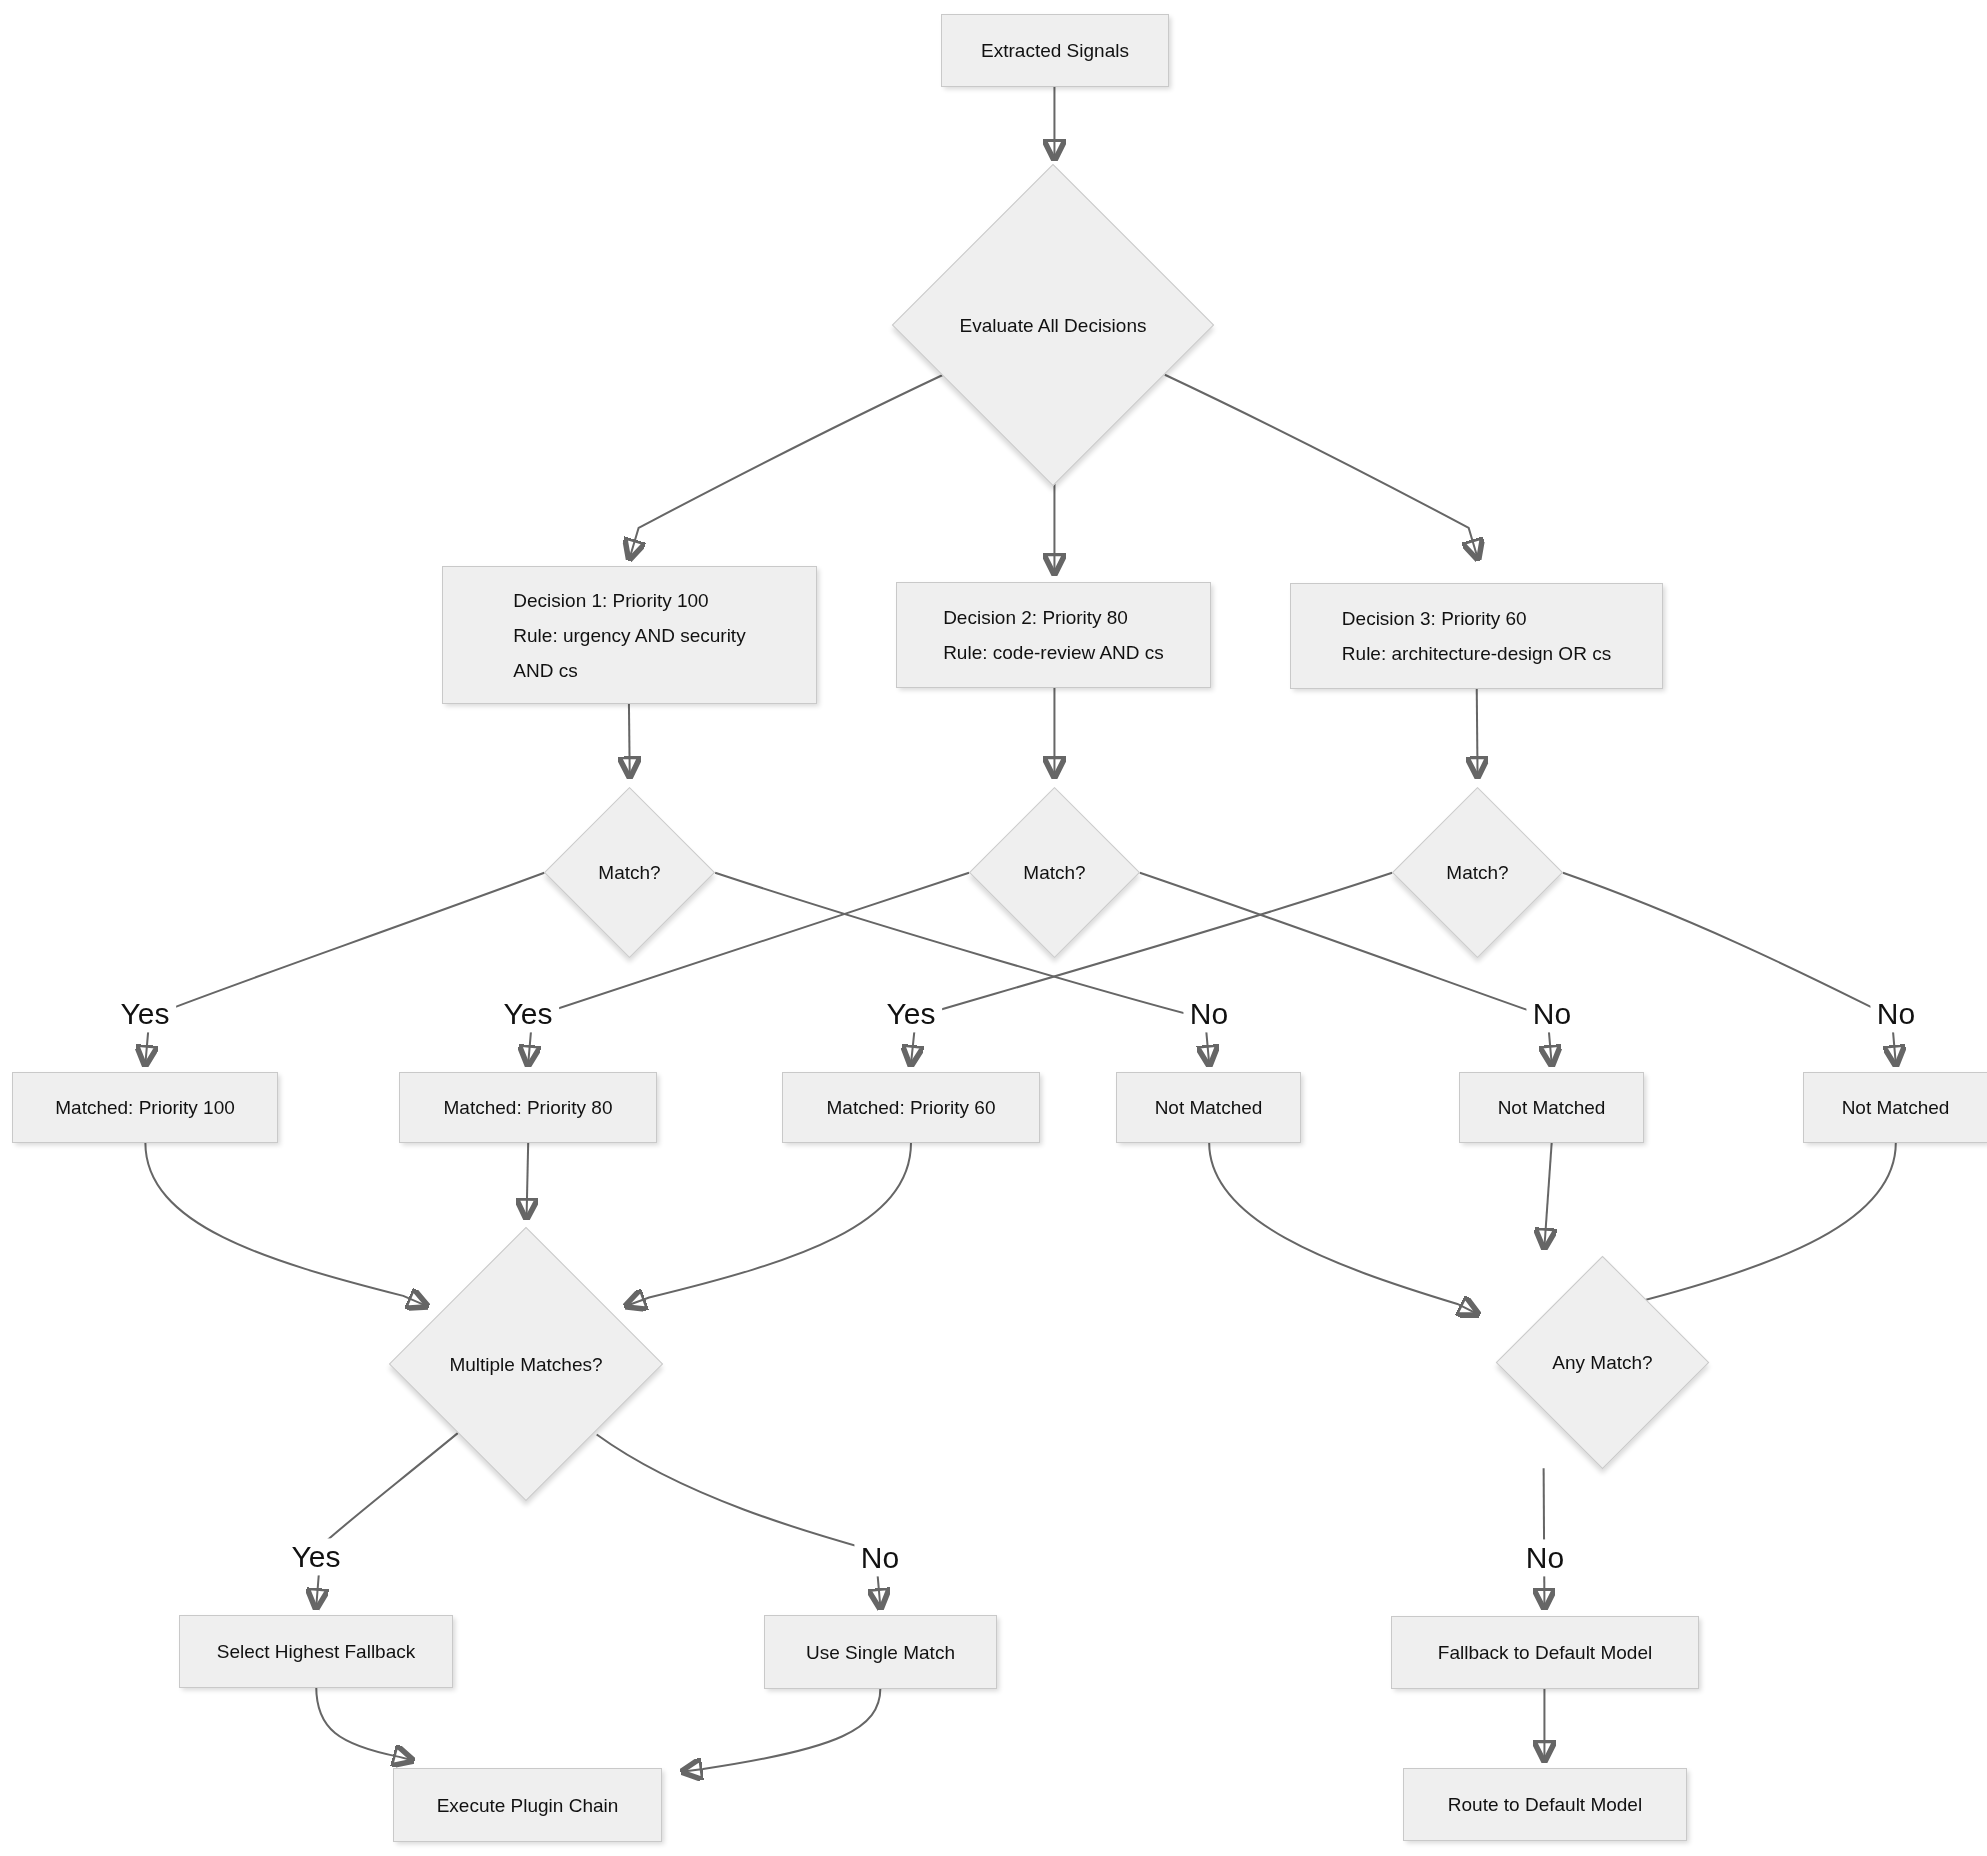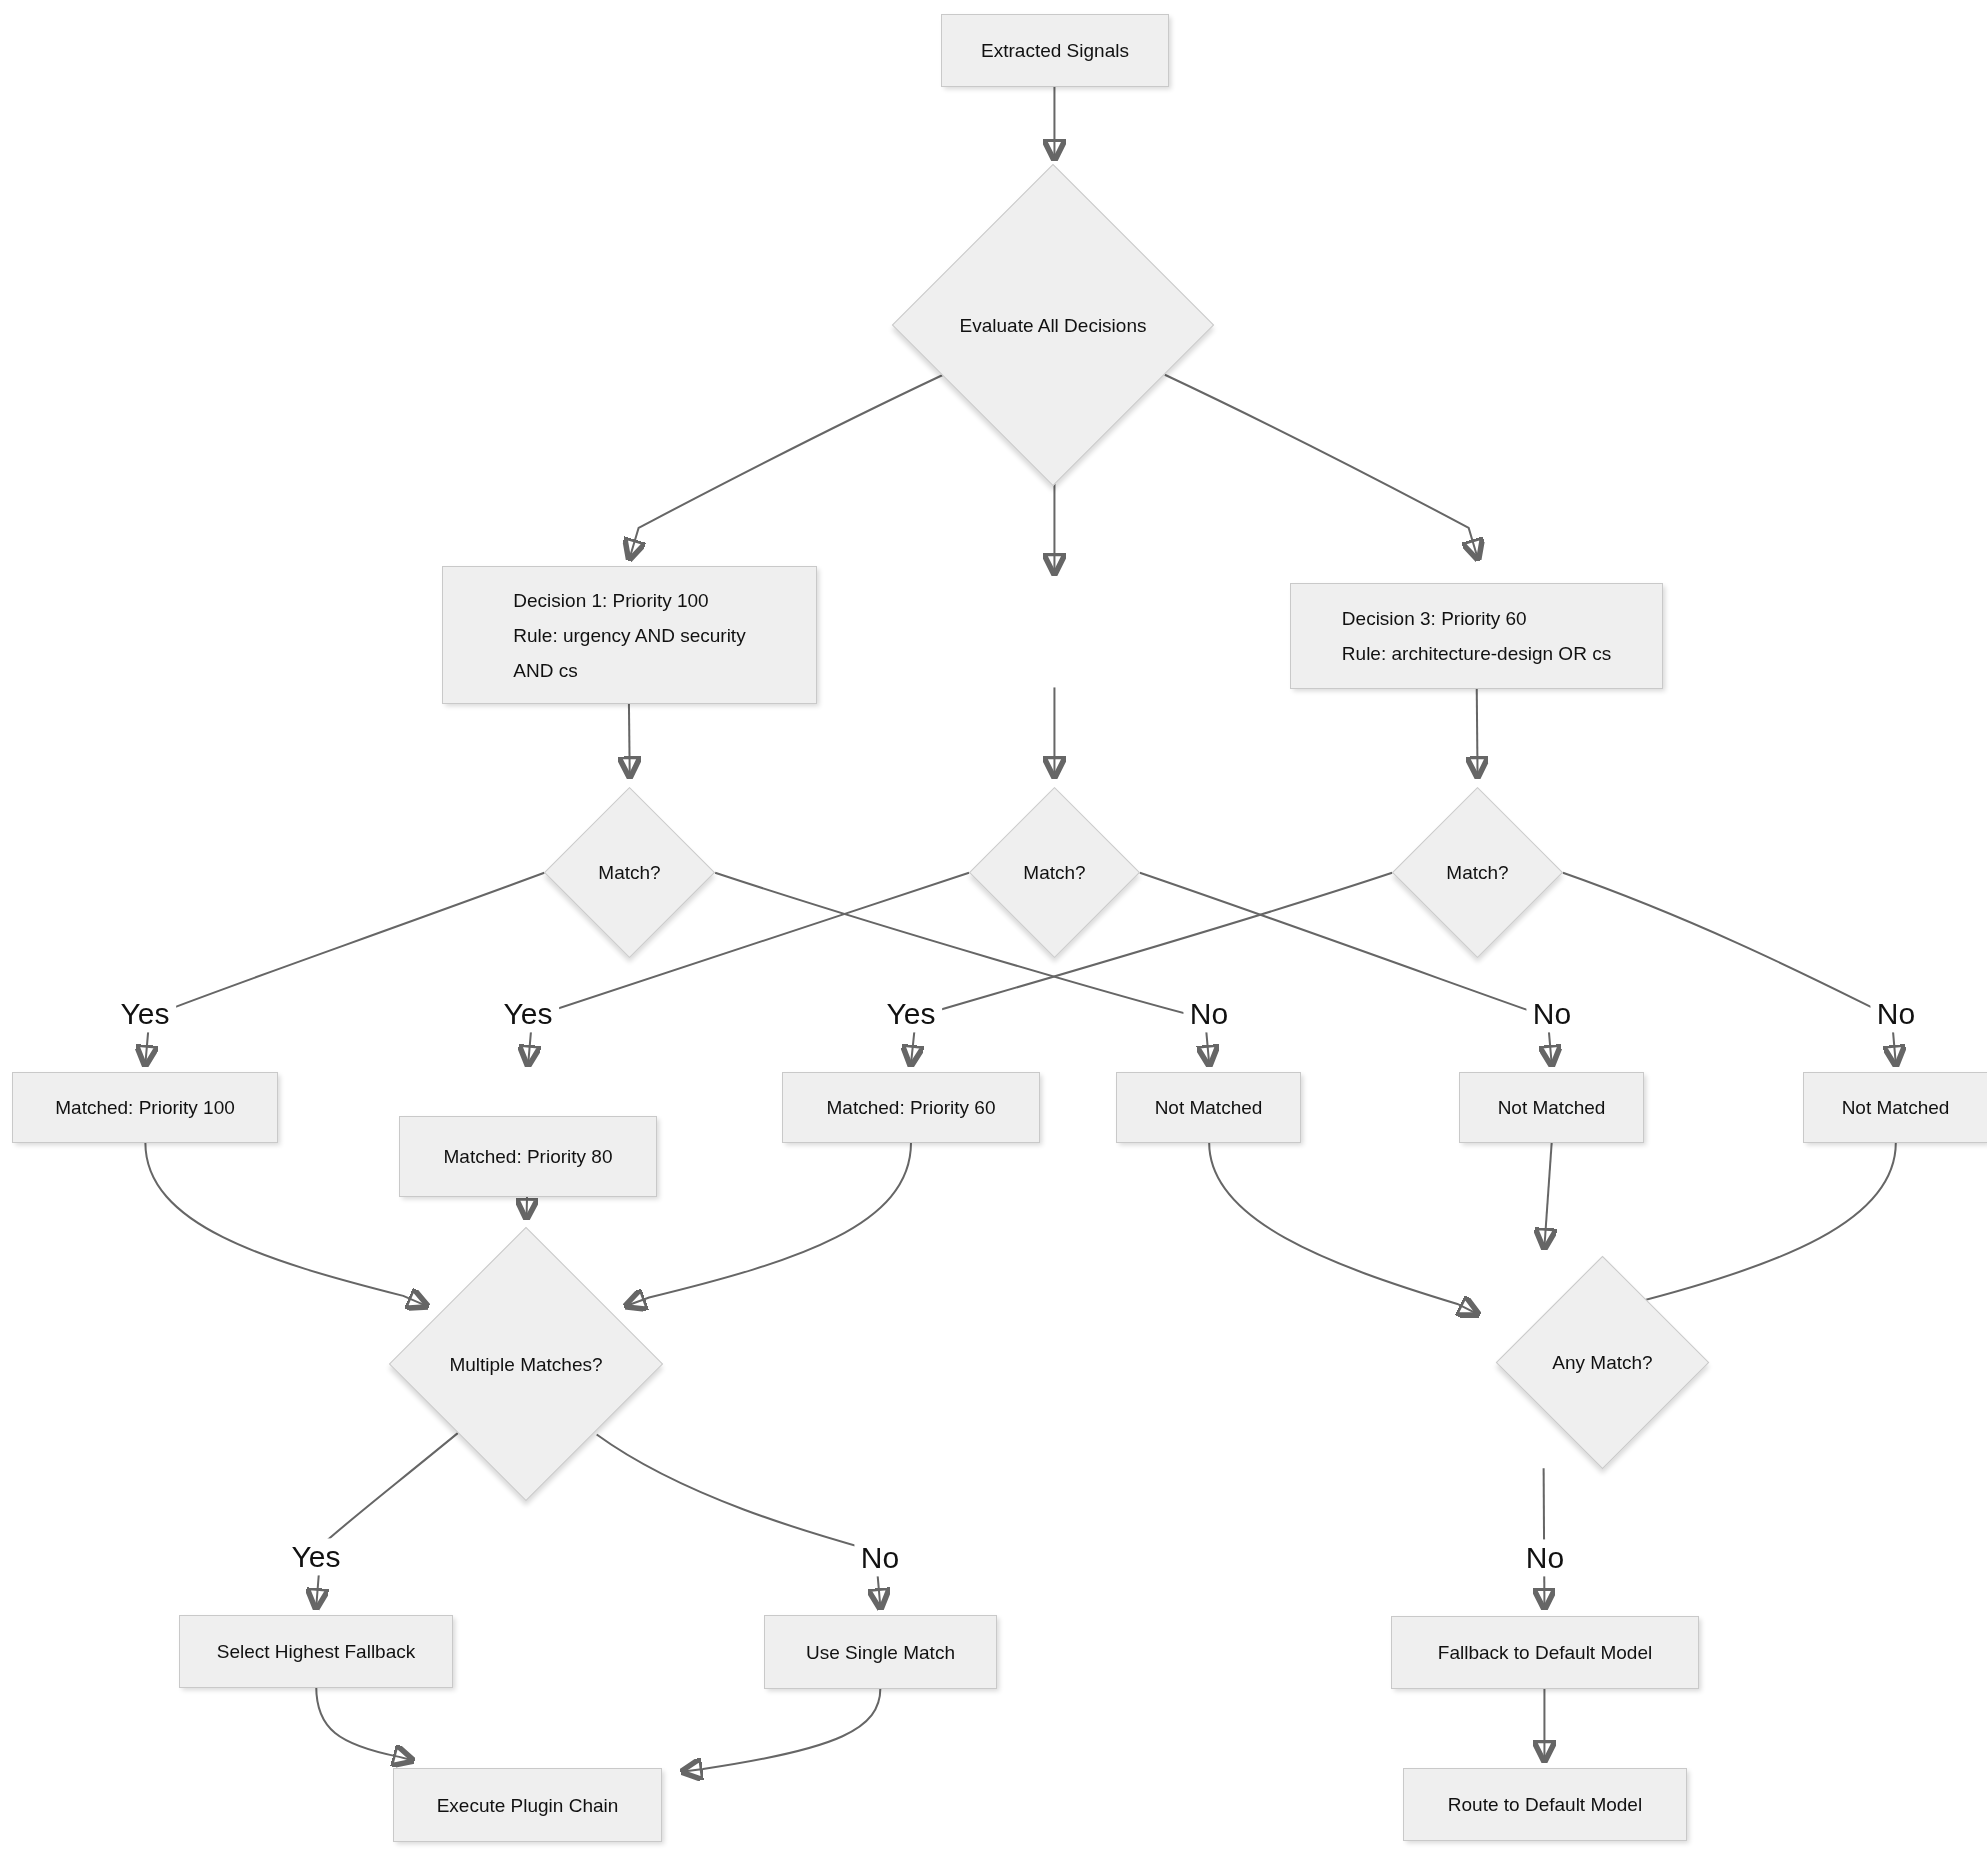--- a/index.html
+++ b/index.html
@@ -56,21 +56,21 @@
   
   #n-extracted{left:941px;top:13.7px;width:228px;height:73px;}
   #n-evaluate{left:892px;top:164px;width:322px;height:322px;--inset:47px;}
   #n-decision1{left:442px;top:566px;width:375px;height:138px;}
   #n-decision2{left:896px;top:582px;width:315px;height:106px;}
   #n-decision3{left:1290px;top:583px;width:373px;height:106px;}
   #n-match1{left:544px;top:787px;width:171px;height:171px;--inset:25px;}
   #n-match2{left:969px;top:787px;width:171px;height:171px;--inset:25px;}
   #n-match3{left:1392px;top:787px;width:171px;height:171px;--inset:25px;}
   #n-matched100{left:12px;top:1072px;width:266px;height:71px;}
-  #n-matched80{left:399px;top:1072px;width:258px;height:81px;margin-top:44px;}
+  #n-matched80{left:399px;top:1072px;width:258px;height:71px;}
   #n-matched60{left:782px;top:1072px;width:258px;height:71px;}
   #n-notmatched1{left:1116px;top:1072px;width:185px;height:71px;}
   #n-notmatched2{left:1459px;top:1072px;width:185px;height:71px;}
   #n-notmatched3{left:1803px;top:1072px;width:185px;height:71px;}
   #n-multiple{left:389px;top:1227px;width:274px;height:274px;--inset:40px;}
   #n-anymatch{left:1496px;top:1256px;width:213px;height:213px;--inset:31px;}
   #n-select{left:179px;top:1615px;width:274px;height:73px;}
   #n-usesingle{left:764px;top:1615px;width:233px;height:74px;}
   #n-fallback{left:1391px;top:1616px;width:308px;height:73px;}
   #n-execute{left:393px;top:1768px;width:269px;height:74px;}
@@ -137,20 +137,26 @@
   <div class="node diamond" id="n-evaluate">Evaluate All Decisions</div>
 
   <div class="node rect multiline" id="n-decision1">
     <div>
       <span>Decision 1: Priority 100</span>
       <span>Rule: urgency AND security</span>
       <span>AND cs</span>
     </div>
   </div>
 
+  <div class="node rect multiline" id="n-decision2">
+    <div>
+      <span>Decision 2: Priority 80</span>
+      <span>Rule: code-review AND cs</span>
+    </div>
+  </div>
 
   <div class="node rect multiline" id="n-decision3">
     <div>
       <span>Decision 3: Priority 60</span>
       <span>Rule: architecture-design OR cs</span>
     </div>
   </div>
 
   <div class="node diamond" id="n-match1">Match?</div>
   <div class="node diamond" id="n-match2">Match?</div>

